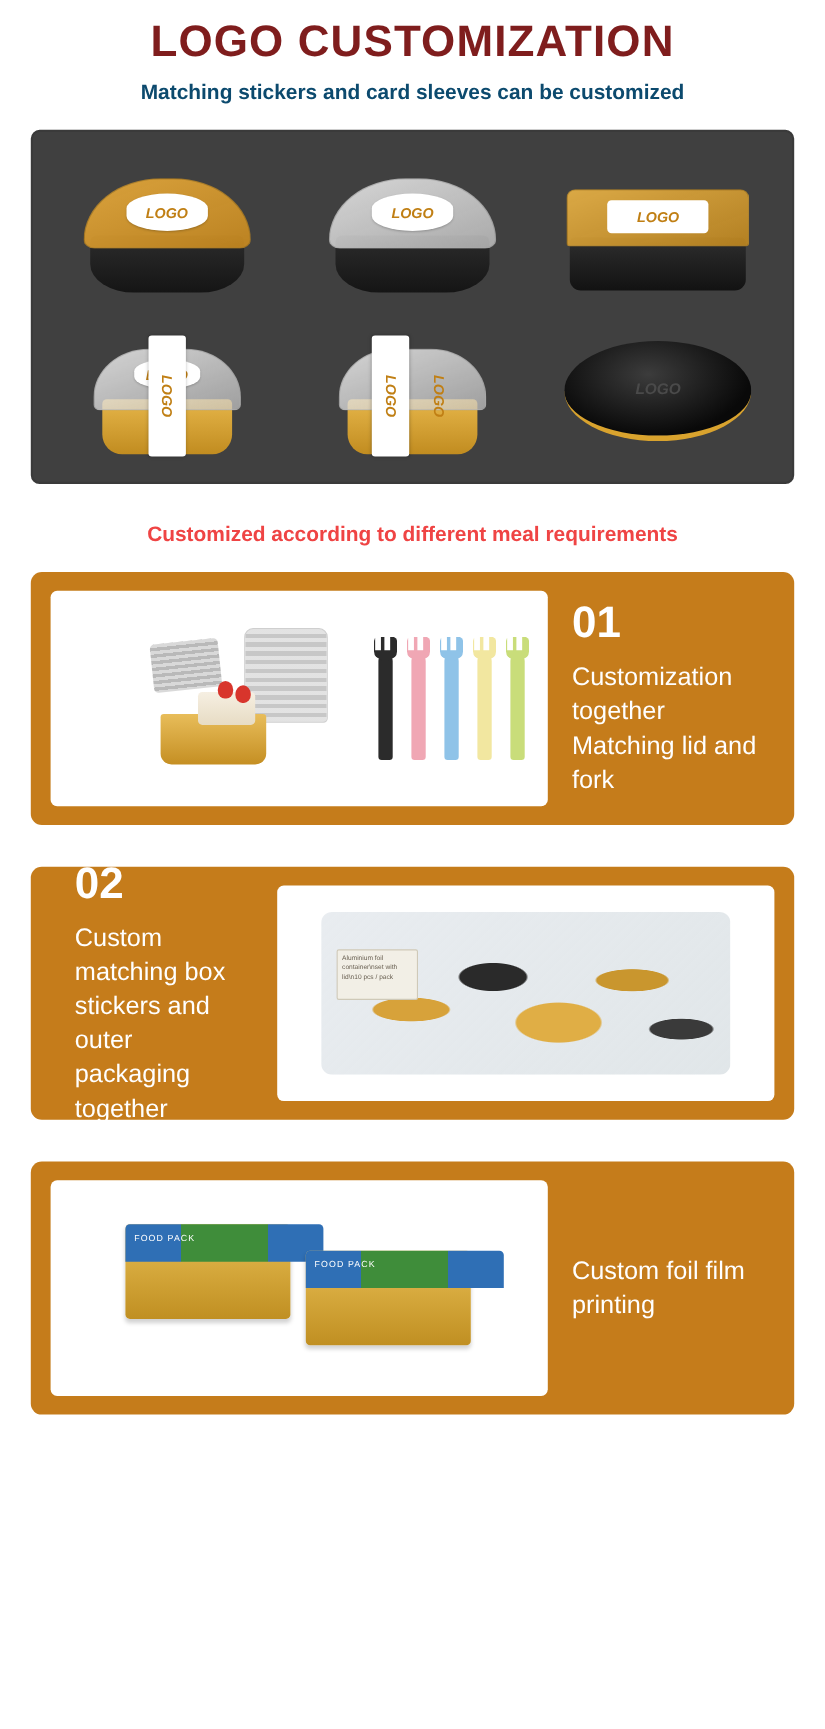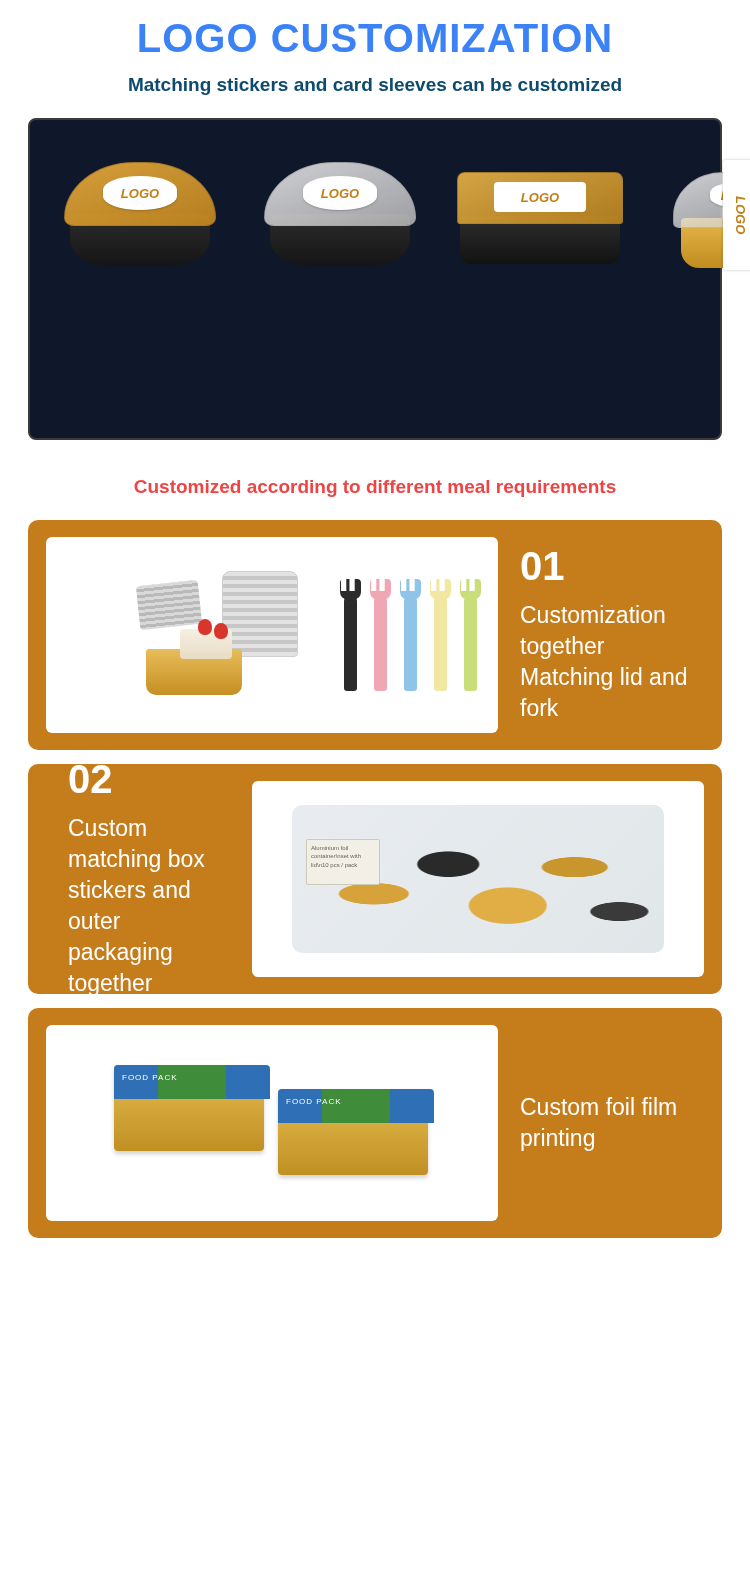--- a/index.html
+++ b/index.html
@@ -20,21 +20,21 @@
     height: 1572px;
     position: relative;
     background: #fff;
   }
 
   
   .main-title {
     text-align: center;
     font-size: 40px;
     font-weight: bold;
-    color: #3b82f6;
+    color: #7f1d1d;
     letter-spacing: 1px;
     padding-top: 16px;
     line-height: 1.1;
   }
   .sub-title {
     text-align: center;
     font-size: 19px;
     font-weight: bold;
     color: #0c4a6e;
     margin-top: 14px;
@@ -42,23 +42,23 @@
 
   
   .showcase {
     margin: 22px 28px 0 28px;
     border: 2px solid #3a3a3a;
     border-radius: 8px;
     height: 322px;
     box-sizing: border-box;
     padding: 14px 10px;
     display: flex;
-    flex-direction: row;
+    flex-direction: column;
     justify-content: space-between;
-    background: #0f172a;
+    background: #404040;
   }
   .showcase-row {
     display: flex;
     justify-content: space-around;
     align-items: center;
     height: 50%;
   }
   .prod {
     width: 200px;
     height: 135px;
@@ -216,21 +216,21 @@
     font-weight: bold;
     color: #ef4444;
     margin-top: 36px;
   }
 
   
   .cards {
     margin: 22px 28px 0 28px;
     display: flex;
     flex-direction: column;
-    gap: 14px;
+    gap: 38px;
   }
   .card {
     background: #c57c1b;
     border-radius: 10px;
     height: 230px;
     display: flex;
     align-items: center;
     padding: 0 18px;
     box-sizing: border-box;
     gap: 18px;
@@ -314,21 +314,21 @@
     background: #f2efe6; border: 1px solid #cfc9b8; border-radius: 2px;
     font-size: 6px; color: #6a6153; padding: 4px; box-sizing: border-box; line-height: 1.4;
   }
 
   .meal-box {
     position: absolute; width: 150px; height: 86px; border-radius: 4px;
     background: linear-gradient(#e9c367 0%, #d6a93d 45%, #c08f22 100%);
     box-shadow: 0 3px 4px rgba(0,0,0,.18);
   }
   .meal-film {
-    position: absolute; left: 0; top: 0; width: 156px; height: 34px;
+    position: absolute; left: 0; top: 0; width: 180px; height: 34px;
     background: linear-gradient(90deg,#2f6fb5 0 28%, #3f8d3a 28% 72%, #2f6fb5 72% 100%);
     border-radius: 4px 4px 0 0;
   }
   .meal-film .txt {
     position: absolute; left: 8px; top: 8px; color: #fff; font-size: 8px; letter-spacing: 1px;
   }
 
   .stove {
     position: absolute; left: 44px; bottom: 18px; width: 186px; height: 54px;
     background: linear-gradient(#3a3a3a,#171717); border-radius: 6px;

